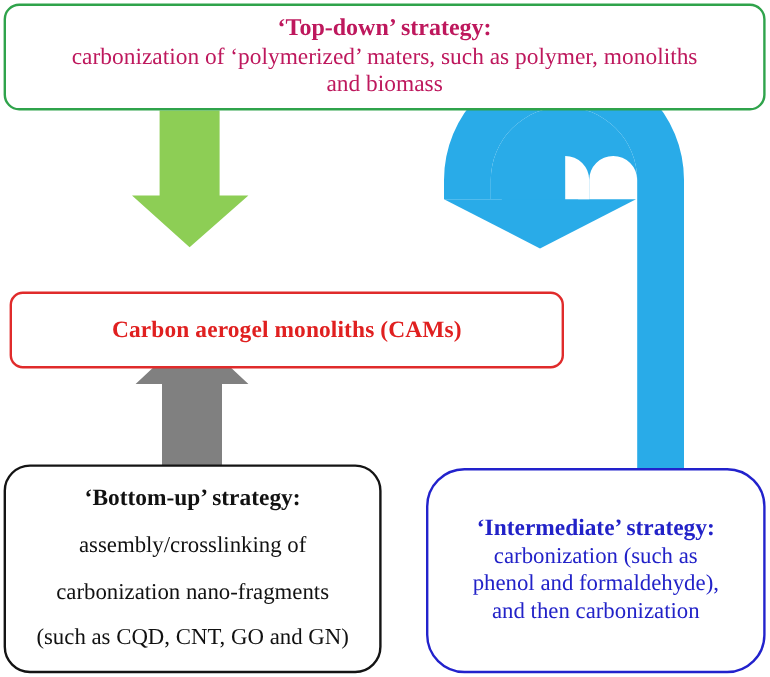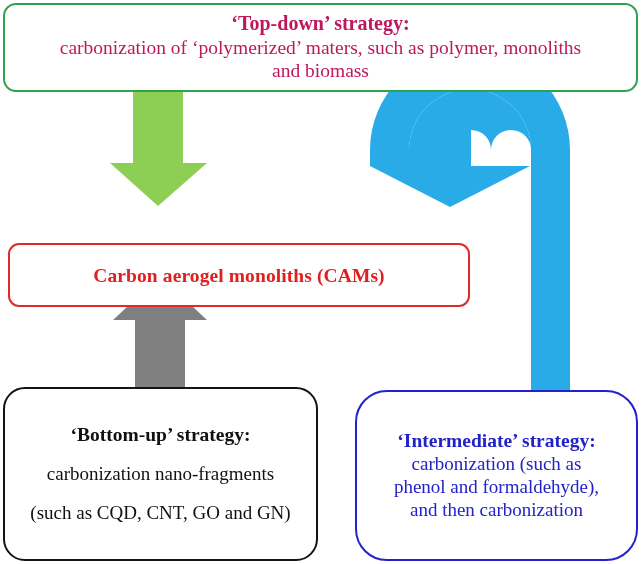--- a/index.html
+++ b/index.html
@@ -147,20 +147,21 @@
     <div class="body-line">carbonization of ‘polymerized’ maters, such as polymer, monoliths</div>
     <div class="body-line">and biomass</div>
   </div>
 
   <div class="node" id="node-cams">
     <div class="title">Carbon aerogel monoliths (CAMs)</div>
   </div>
 
   <div class="node" id="node-bottomup">
     <div class="title">‘Bottom-up’ strategy:</div>
+    <div class="body-line">assembly/crosslinking of</div>
     <div class="body-line">carbonization nano-fragments</div>
     <div class="body-line">(such as CQD, CNT, GO and GN)</div>
   </div>
 
   <div class="node" id="node-intermediate">
     <div class="title">‘Intermediate’ strategy:</div>
     <div class="body-line">carbonization (such as</div>
     <div class="body-line">phenol and formaldehyde),</div>
     <div class="body-line">and then carbonization</div>
   </div>

